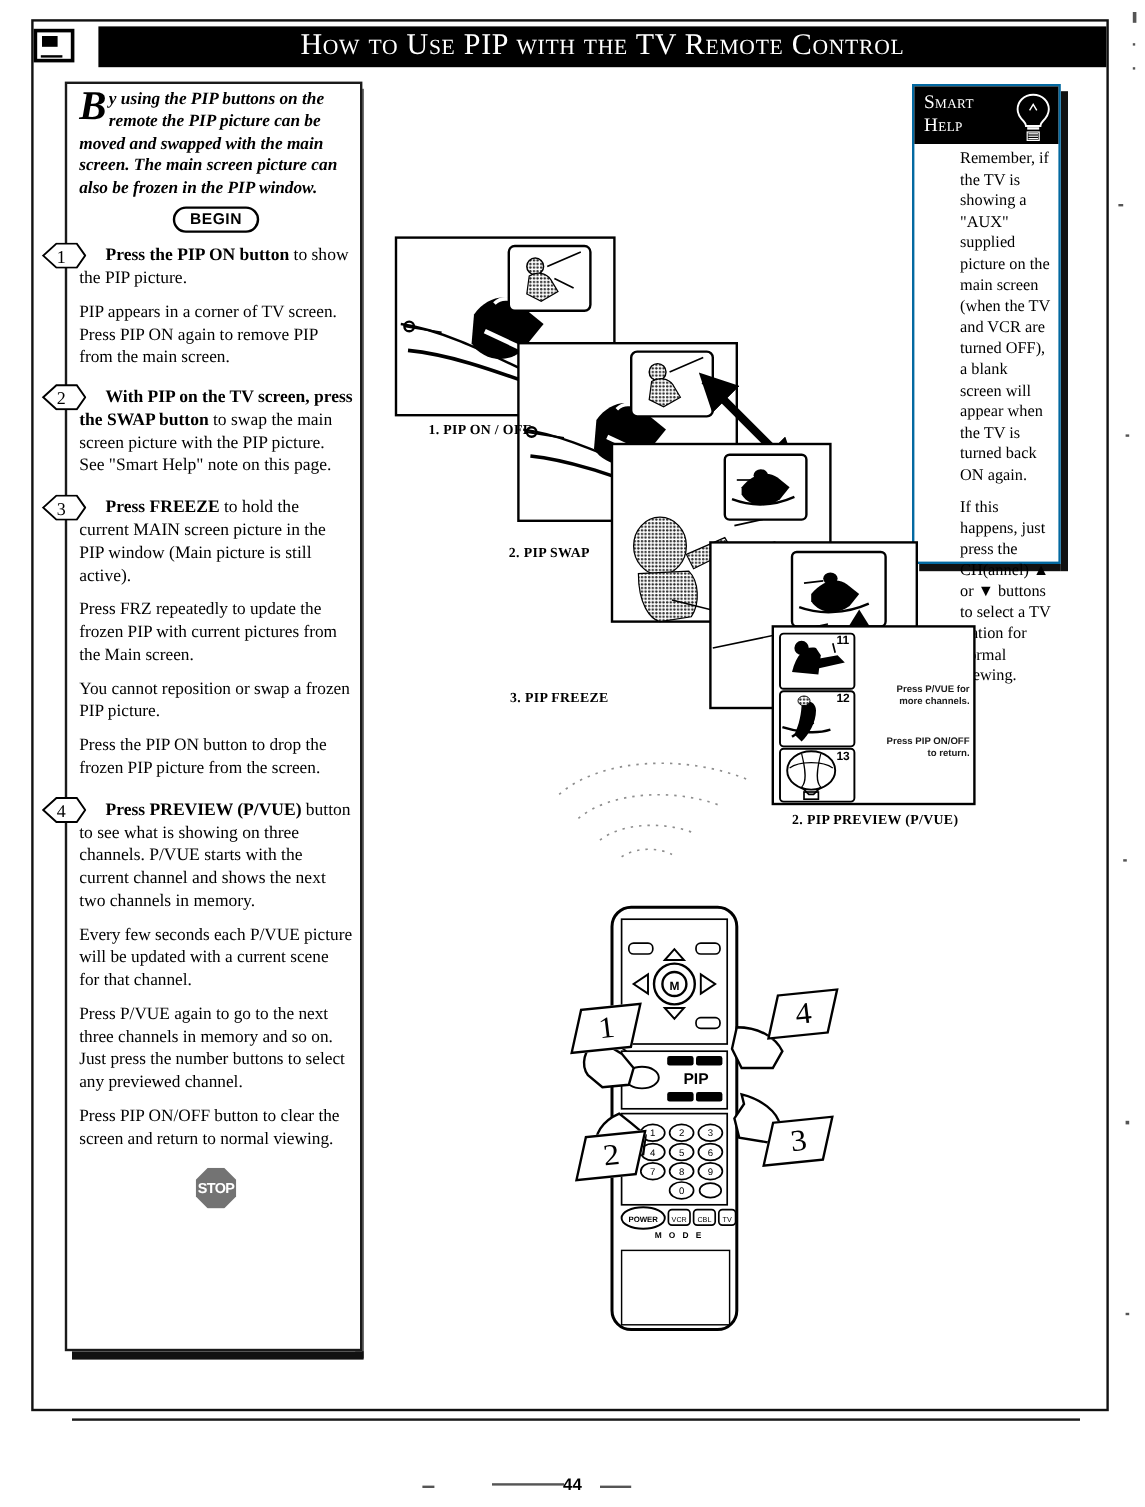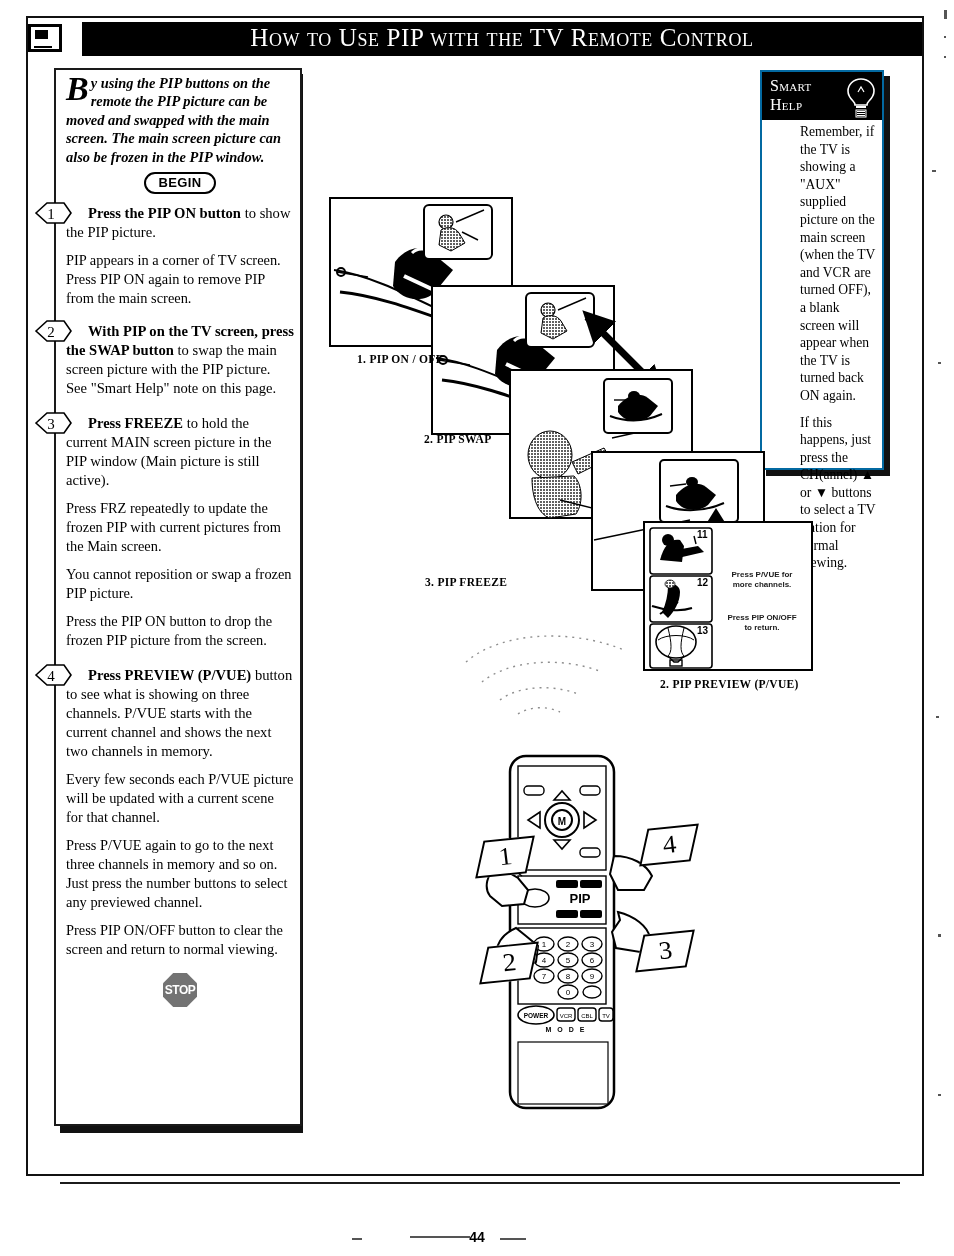--- a/index.html
+++ b/index.html
@@ -191,21 +191,21 @@
     font-size: 11.5px;
     letter-spacing: 0.3px;
     white-space: nowrap;
   }
   .osd-text {
     position: absolute;
     font-family: "Liberation Sans", sans-serif;
     font-weight: bold;
     font-size: 8px;
     line-height: 10px;
-    text-align: center;
+    text-align: right;
     white-space: pre-line;
     color: #1a1a1a;
   }
   .chan-num {
     position: absolute;
     font-family: "Liberation Sans", sans-serif;
     font-weight: bold;
     font-size: 10px;
   }
   
@@ -540,21 +540,21 @@
       <g fill="#fff" stroke="#000" stroke-width="2">
         <path d="M618 912 c16 4 30 14 32 26 l-10 14 l-24 -4 l-4 -16 l8 -12 z"></path>
       </g>
       <g fill="#fff" stroke="#000" stroke-width="2">
         <path d="M614 856 c18 0 32 8 38 20 l-8 14 l-26 0 l-8 -16 z"></path>
       </g>
     </g>
   </svg>
 
   <div class="fig-label" style="left:330px; top:353px;margin-left:27px;">1.  PIP ON / OFF</div>
-  <div class="fig-label" style="left:424px; top:433px;">2. PIP SWAP</div>
+  <div class="fig-label" style="left:424px; top:455px;">2. PIP SWAP</div>
   <div class="fig-label" style="left:425px; top:576px;">3. PIP FREEZE</div>
   <div class="fig-label" style="left:660px; top:678px;">2.  PIP PREVIEW (P/VUE)</div>
 
   <div class="chan-num" style="left:697px; top:529px;">11</div>
   <div class="chan-num" style="left:697px; top:577px;">12</div>
   <div class="chan-num" style="left:697px; top:625px;">13</div>
   <div class="osd-text" style="left:716px; top:570px; width:92px;">Press P/VUE for
 more channels.</div>
   <div class="osd-text" style="left:716px; top:613px; width:92px;">Press PIP ON/OFF
 to return.</div>

